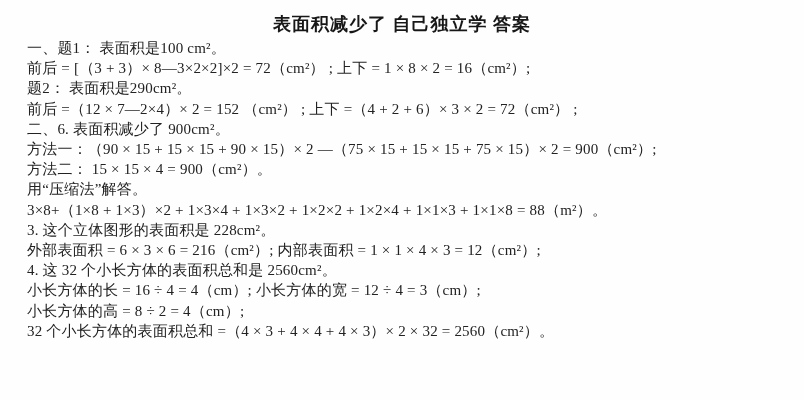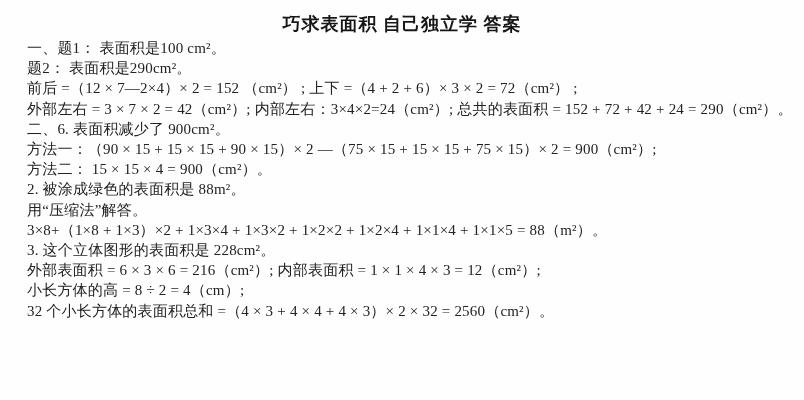--- a/index.html
+++ b/index.html
@@ -35,30 +35,31 @@
     line-height: 19.2px;
     white-space: nowrap;
     letter-spacing: 0.2px;
     color: #222222;
   }
 </style>
 </head>
 <body>
 
 <div class="page">
-  <h1 class="doc-title">巧求表面积 自己独立学 答案</h1>
+  <h1 class="doc-title">表面积减少了 自己独立学 答案</h1>
   <div class="doc-body">
     <p class="doc-line">一、题1：  表面积是100 cm²。</p>
+    <p class="doc-line">前后 = [（3 + 3）× 8—3×2×2]×2 = 72（cm²） ;  上下 = 1 × 8 × 2 = 16（cm²）;</p>
     <p class="doc-line">题2：  表面积是290cm²。</p>
     <p class="doc-line">前后 =（12 × 7—2×4）× 2 = 152 （cm²） ;  上下 =（4 + 2 + 6）× 3 × 2 = 72（cm²） ;</p>
-    <p class="doc-line">外部左右 = 3 × 7 × 2 = 42（cm²）; 内部左右：3×4×2=24（cm²）; 总共的表面积 = 152 + 72 + 42 + 24 = 290（cm²）。</p>
     <p class="doc-line">二、6. 表面积减少了 900cm²。</p>
     <p class="doc-line">方法一：（90 × 15 + 15 × 15 + 90 × 15）× 2 —（75 × 15 + 15 × 15 + 75 × 15）× 2 = 900（cm²）;</p>
     <p class="doc-line">方法二： 15 × 15 × 4 = 900（cm²）。</p>
-    <p class="doc-line">2. 被涂成绿色的表面积是 88m²。</p>
     <p class="doc-line">用“压缩法”解答。</p>
-    <p class="doc-line">3×8+（1×8 + 1×3）×2 + 1×3×4 + 1×3×2 + 1×2×2 + 1×2×4 + 1×1×4 + 1×1×5 = 88（m²）。</p>
+    <p class="doc-line">3×8+（1×8 + 1×3）×2 + 1×3×4 + 1×3×2 + 1×2×2 + 1×2×4 + 1×1×3 + 1×1×8 = 88（m²）。</p>
     <p class="doc-line">3. 这个立体图形的表面积是 228cm²。</p>
     <p class="doc-line">外部表面积 = 6 × 3 × 6 = 216（cm²）;  内部表面积 = 1 × 1 × 4 × 3 = 12（cm²）;</p>
+    <p class="doc-line">4. 这 32 个小长方体的表面积总和是 2560cm²。</p>
+    <p class="doc-line">小长方体的长 = 16 ÷ 4 = 4（cm）;  小长方体的宽 = 12 ÷ 4 = 3（cm）;</p>
     <p class="doc-line">小长方体的高 = 8 ÷ 2 = 4（cm）;</p>
     <p class="doc-line">32 个小长方体的表面积总和 =（4 × 3 + 4 × 4 + 4 × 3）× 2 × 32 = 2560（cm²）。</p>
   </div>
 </div>
 
 </body></html>

